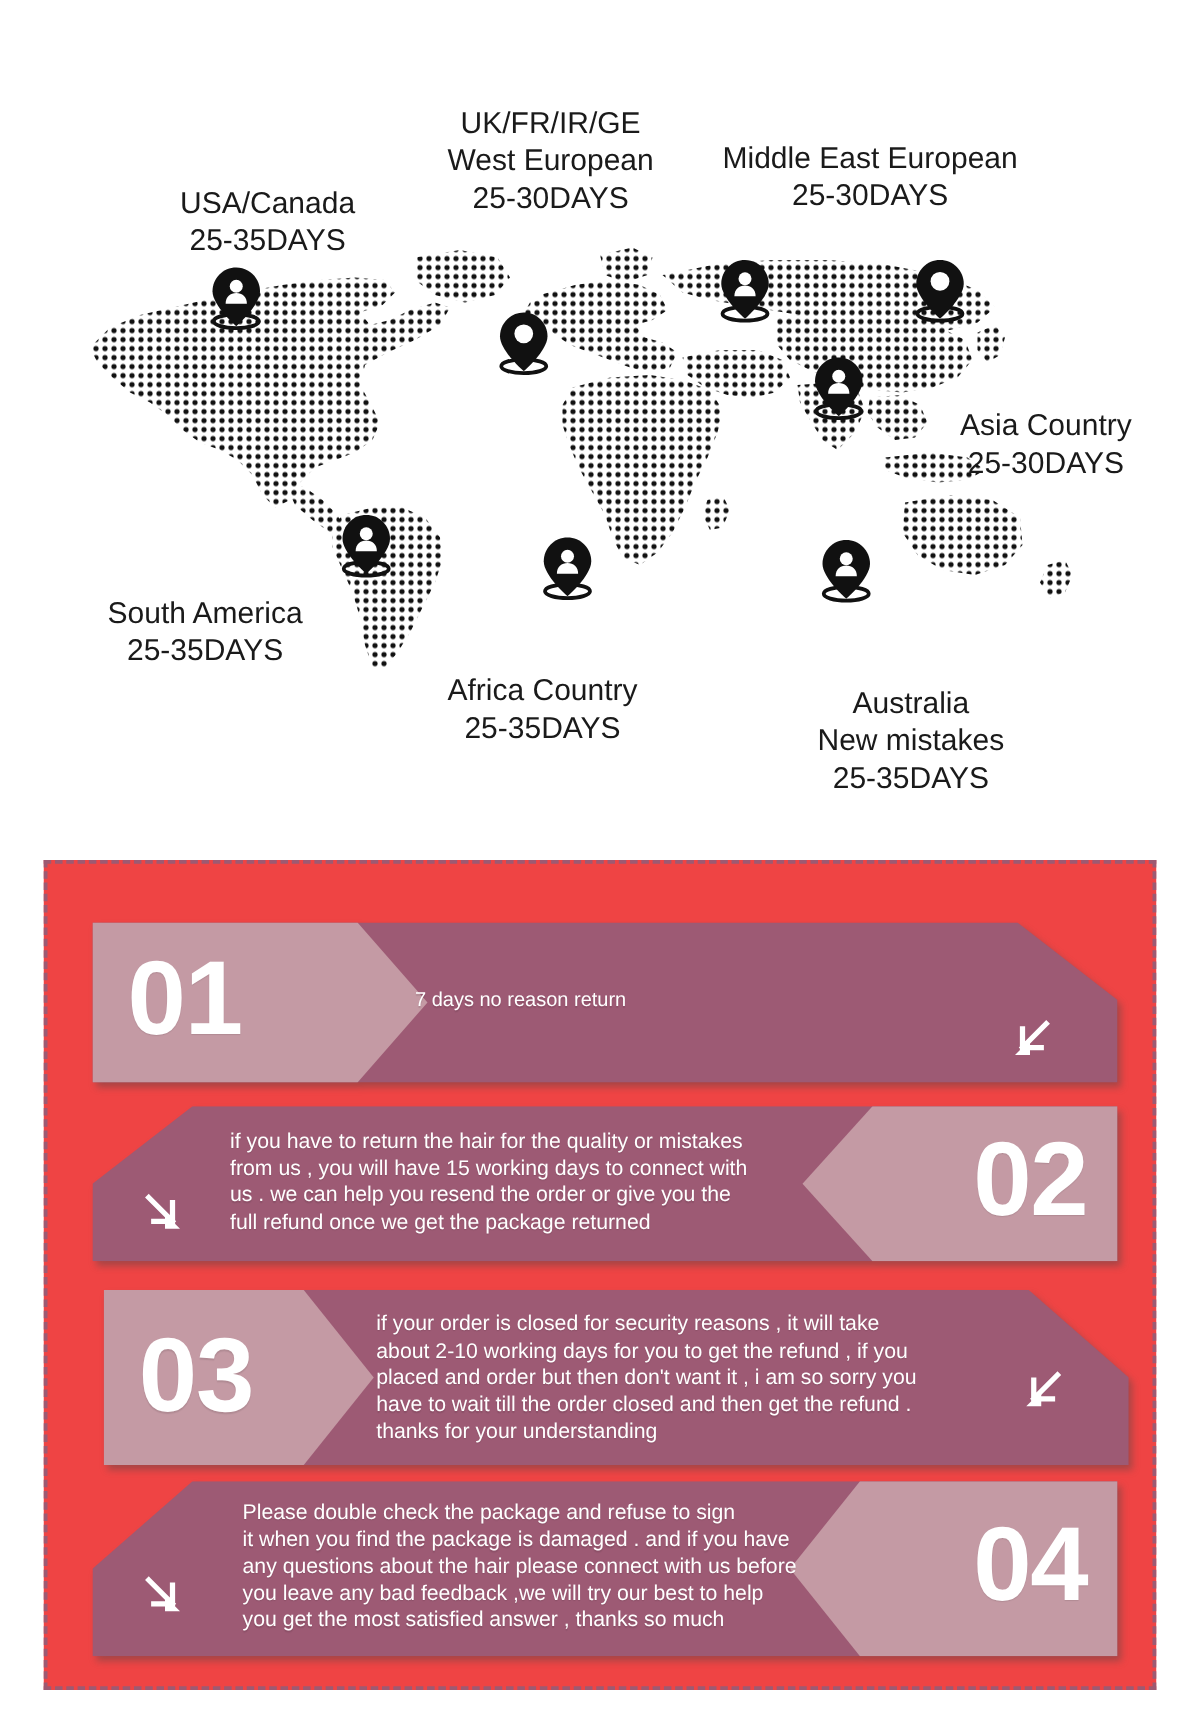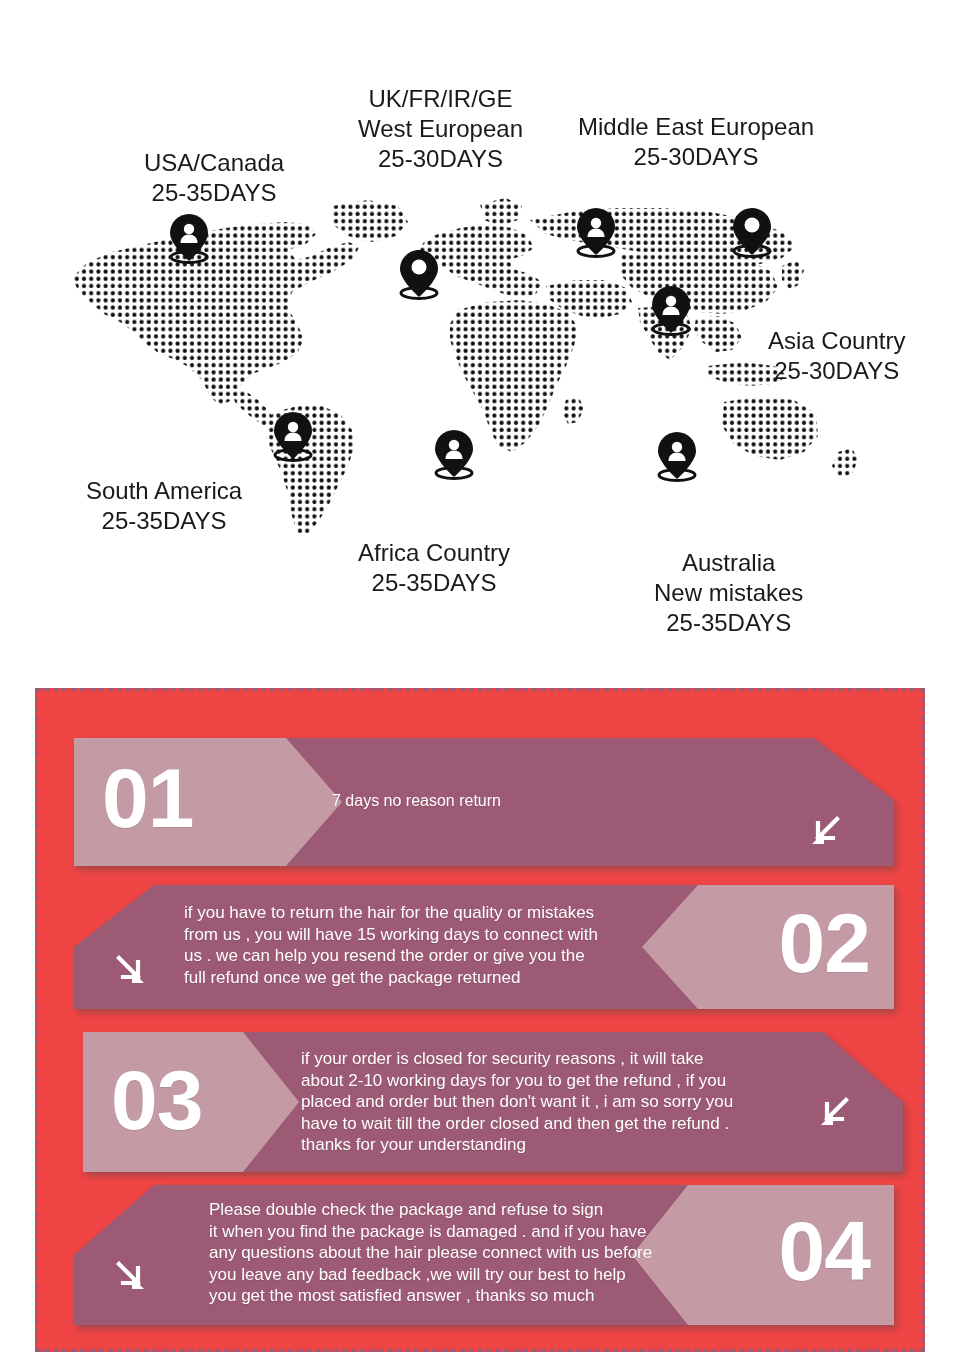--- a/index.html
+++ b/index.html
@@ -84,21 +84,21 @@
 
   
   #banner-3 { left: 28px; top: 341px; width: 820px; height: 127px; margin-left: 17px; }
   #banner-3 .num { left: 28px;  top: 26px; }
   #banner-3 .body-text { left: 218px; top: 16px; }
   #banner-3 .arrow { right: 50px; bottom: 26px; }
 
   
   #banner-4 { left: 36px; top: 494px; width: 820px; height: 140px; }
   #banner-4 .num { right: 24px; top: 24px; }
-  #banner-4 .body-text { left: 120px; top: 14px; margin-left: 15px; }
+  #banner-4 .body-text { left: 120px; top: 14px; }
   #banner-4 .arrow { left: 38px; bottom: 28px; }
 </style>
 </head>
 <body>
 
 <div class="page">
 
   <section class="map-section">
 
     <div class="map-canvas">

